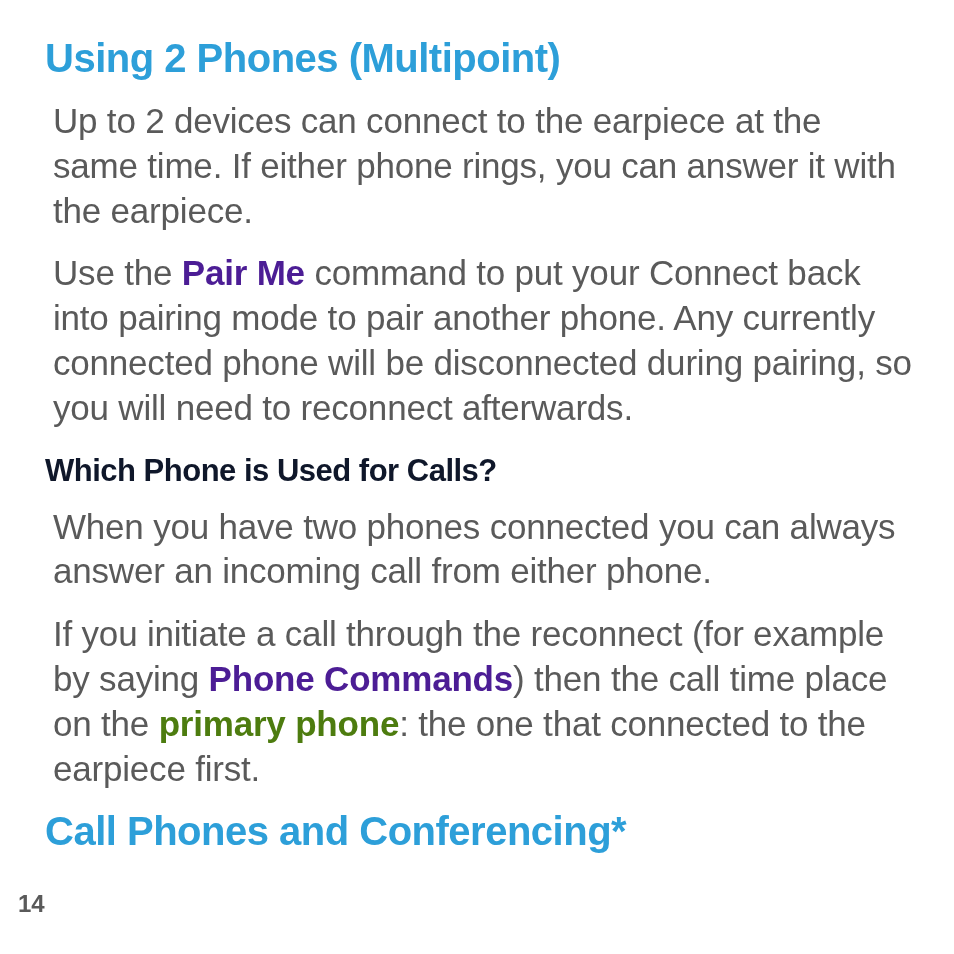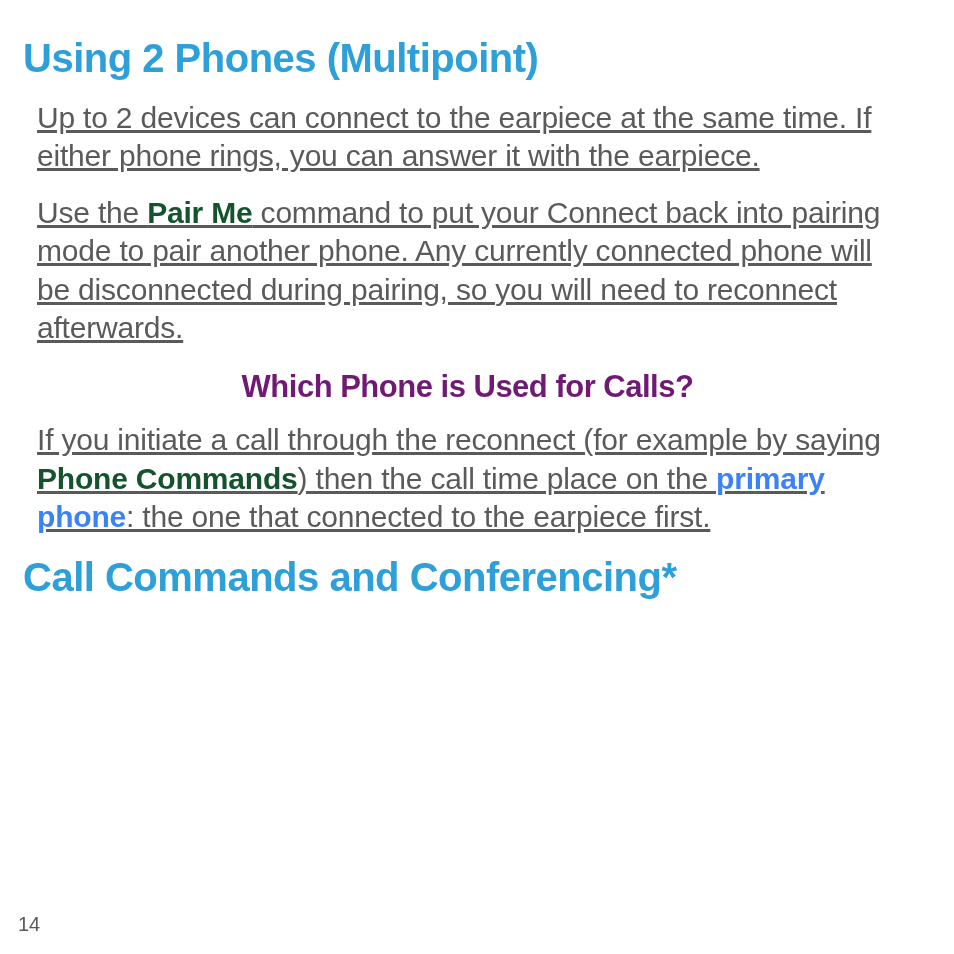--- a/index.html
+++ b/index.html
@@ -7,85 +7,84 @@
     padding: 0;
     background: #fff;
     font-family: "Helvetica Neue", Arial, sans-serif;
     width: 954px;
     height: 954px;
     box-sizing: border-box;
     position: relative;
     color: #5a5a5a;
   }
   .page {
-    padding: 36px 42px 0 23px;
+    padding: 36px 42px 0 45px;
     box-sizing: border-box;
   }
   h1 {
     color: #2d9fd9;
     font-size: 40px;
     font-weight: 700;
     margin: 0 0 18px 0;
     letter-spacing: -0.5px;
     font-stretch: condensed;
   }
   h2 {
-    color: #701a75;
+    color: #0f172a;
     font-size: 31px;
     font-weight: 700;
     margin: 22px 0 16px 0;
     letter-spacing: -0.5px;
     font-stretch: condensed;
-    text-align: center;
   }
   p {
-    font-size: 30px;
+    font-size: 35px;
     line-height: 1.28;
-    margin: 0 0 18px 14px;
+    margin: 0 0 18px 8px;
     color: #5a5a5a;
     letter-spacing: -0.2px;
     font-stretch: semi-condensed;
-    text-decoration: underline;
   }
   .cmd {
-    color: #14532d;
+    color: #4c1d95;
     font-weight: 700;
   }
   .bold {
-    color: #3b82f6;
+    color: #4d7c0f;
     font-weight: 700;
   }
   .page-num {
     position: absolute;
-    bottom: 18px;
+    bottom: 36px;
     left: 18px;
-    font-size: 20px;
-    font-weight: 400;
+    font-size: 24px;
+    font-weight: 700;
     color: #5a5a5a;
     font-stretch: condensed;
   }
 </style>
 </head>
 <body>
 
 <div class="page">
 
   <h1>Using 2 Phones (Multipoint)</h1>
 
   <p>Up to 2 devices can connect to the earpiece at the same time. If either phone rings, you can answer it with the earpiece.</p>
 
   <p>
     <span>Use the </span><span class="cmd">Pair Me</span><span> command to put your Connect back into pairing mode to pair another phone. Any currently connected phone will be disconnected during pairing, so you will need to reconnect afterwards.</span>
   </p>
 
   <h2>Which Phone is Used for Calls?</h2>
 
+  <p>When you have two phones connected you can always answer an incoming call from either phone.</p>
 
   <p>
     <span>If you initiate a call through the reconnect (for example by saying </span><span class="cmd">Phone Commands</span><span>) then the call time place on the </span><span class="bold">primary phone</span><span>: the one that connected to the earpiece first.</span>
   </p>
 
-  <h1>Call Commands and Conferencing*</h1>
+  <h1>Call Phones and Conferencing*</h1>
 
 
 </div>
 
 <div class="page-num">14</div>
 
 </body></html>

